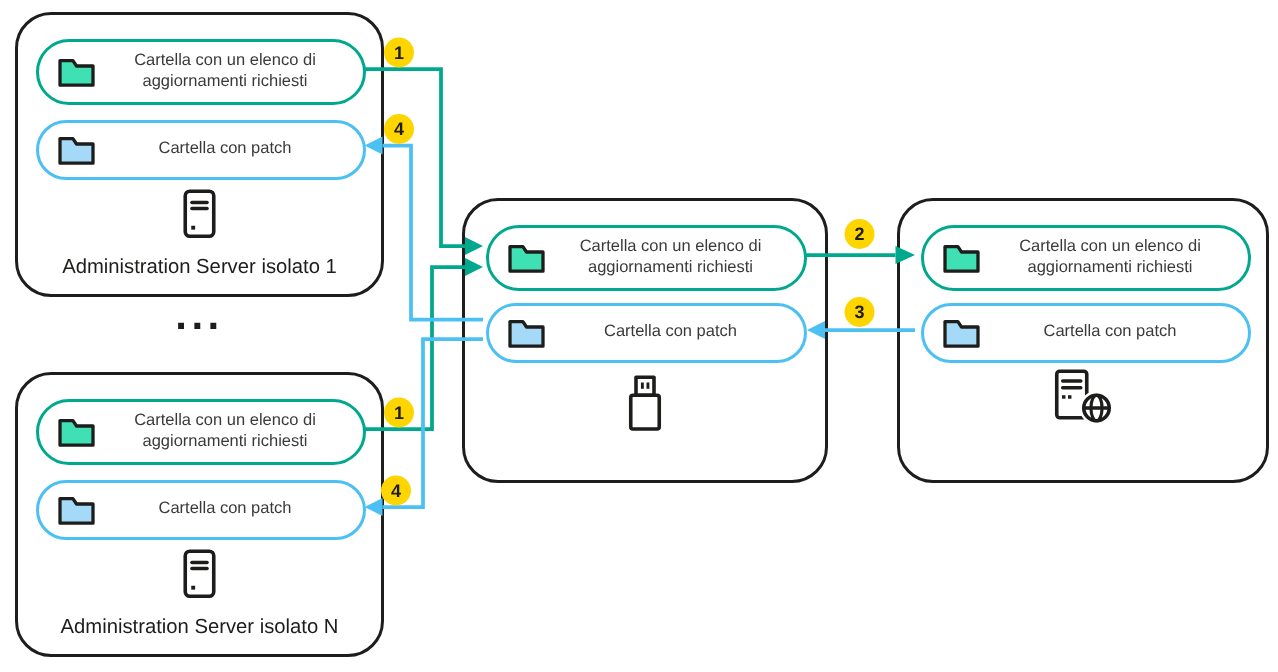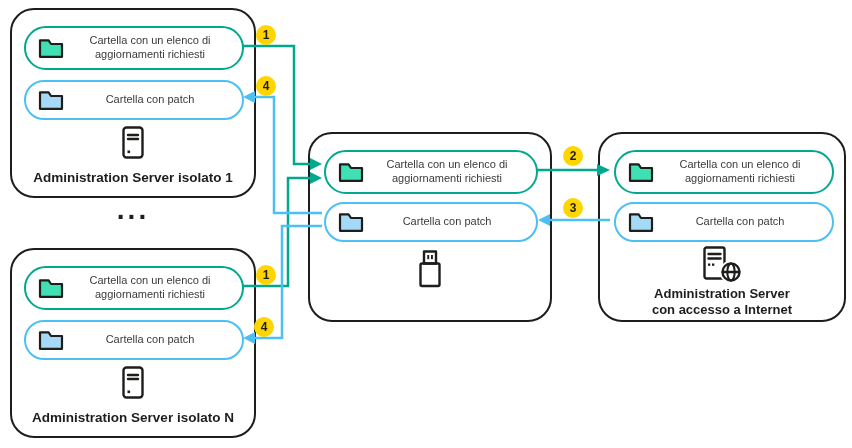--- a/index.html
+++ b/index.html
@@ -8,21 +8,21 @@
   .canvas { position:absolute; top:0; left:0; width:852px; height:448px; background:#fff; overflow:hidden; }
 
   .node { position:absolute; border:2px solid var(--ink,#1d1d1b); border-radius:24px; background:#fff; z-index:1; }
 
   .pill { position:absolute; border-radius:24px; background:#fff; display:flex; align-items:center; }
   .pill.green { border:2px solid var(--teal,#00a88e); }
   .pill.blue  { border:2px solid var(--blue,#4cc0f2); }
   .ficon { flex:0 0 auto; margin-left:12px; display:flex; align-items:center; }
   .flabel { flex:1 1 auto; text-align:center; font-size:11px; line-height:1.25; color:#3a3a3a; padding:0 10px 0 4px; }
 
-  .node-title { position:absolute; left:0; right:0; text-align:center; font-weight:bold; font-size:13.5px; line-height:1.25; color:var(--ink,#1d1d1b); }
+  .node-title { position:absolute; left:0; right:0; text-align:center; font-weight:normal; font-size:13.5px; line-height:1.25; color:var(--ink,#1d1d1b); }
   .node-title .tline { display:block; }
   .node-icon { position:absolute; left:50%; transform:translateX(-50%); display:flex; }
 
   .ellipsis { position:absolute; left:10px; top:196px; width:246px; text-align:center; font-size:28px; font-weight:bold; letter-spacing:3px; color:var(--ink,#1d1d1b); line-height:1; z-index:1; }
 
   .lines { position:absolute; top:0; left:0; z-index:20; pointer-events:none; }
   .lines path { fill:none; stroke-width:2.5px; }
   .lines .g  { stroke:var(--teal,#00a88e); }
   .lines .b  { stroke:var(--blue,#4cc0f2); }
   .lines .ag { fill:var(--teal,#00a88e); stroke:none; }
@@ -149,24 +149,20 @@
         <line class="istroke" x1="6.5" y1="8" x2="18.5" y2="8"></line>
         <line class="istroke" x1="6.5" y1="12.5" x2="18.5" y2="12.5"></line>
         <rect class="ifill" x="6" y="17.5" width="2.3" height="2.3"></rect>
         <rect class="ifill" x="10" y="17.5" width="2.3" height="2.3"></rect>
         <circle cx="29" cy="26" r="11.3" fill="#ffffff" stroke="none"></circle>
         <circle class="istroke" cx="29" cy="26" r="8.5"></circle>
         <line class="istroke" x1="20.8" y1="26" x2="37.2" y2="26"></line>
         <ellipse class="istroke" cx="29" cy="26" rx="3.7" ry="8.5" style="stroke-width:2.1"></ellipse>
       </svg>
     </span>
-    <div class="node-title" style="top:152px; font-size:13px;">
-      <span class="tline">Administration Server</span>
-      <span class="tline">con accesso a Internet</span>
-    </div>
   </div>
 
   <svg class="lines" width="852" height="448" viewBox="0 0 852 448">
     <path class="g" d="M242 46 H294 V164 H310"></path>
     <polygon class="ag" points="322,164 310,158 310,170"></polygon>
     <path class="g" d="M242 286 H288 V178 H310"></path>
     <polygon class="ag" points="322,178 310,172 310,184"></polygon>
     <path class="g" d="M536 170 H597"></path>
     <polygon class="ag" points="610,170 597,164 597,176"></polygon>
     <path class="b" d="M322 213 H274 V97 H255"></path>

